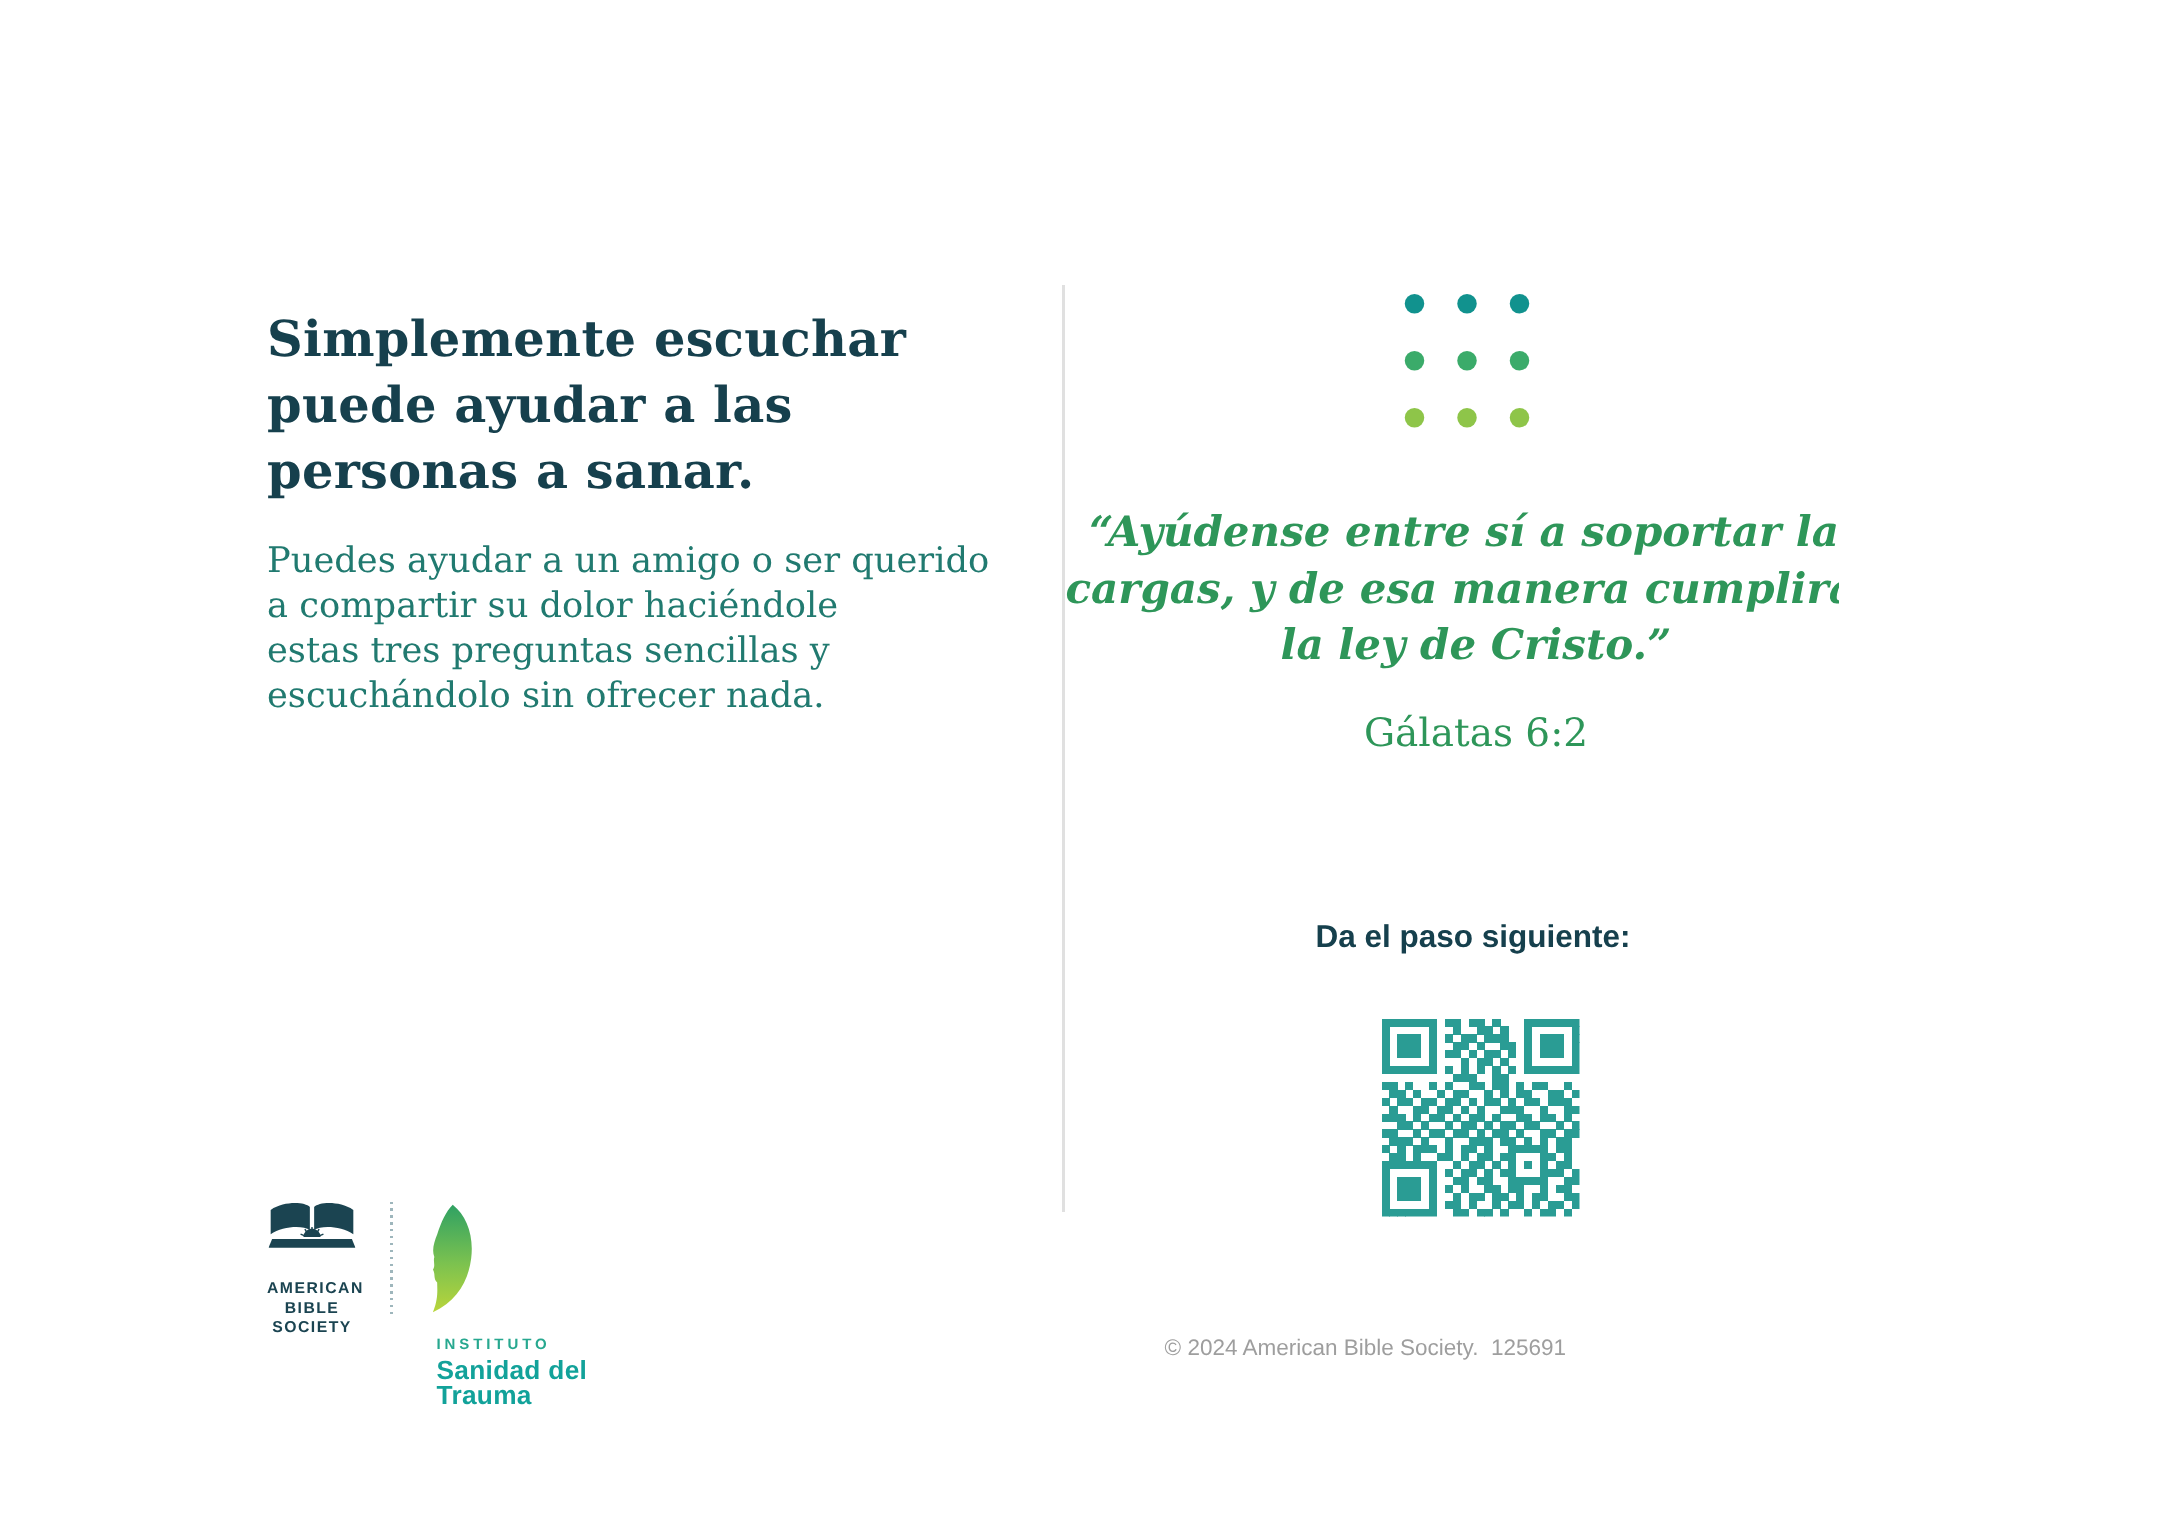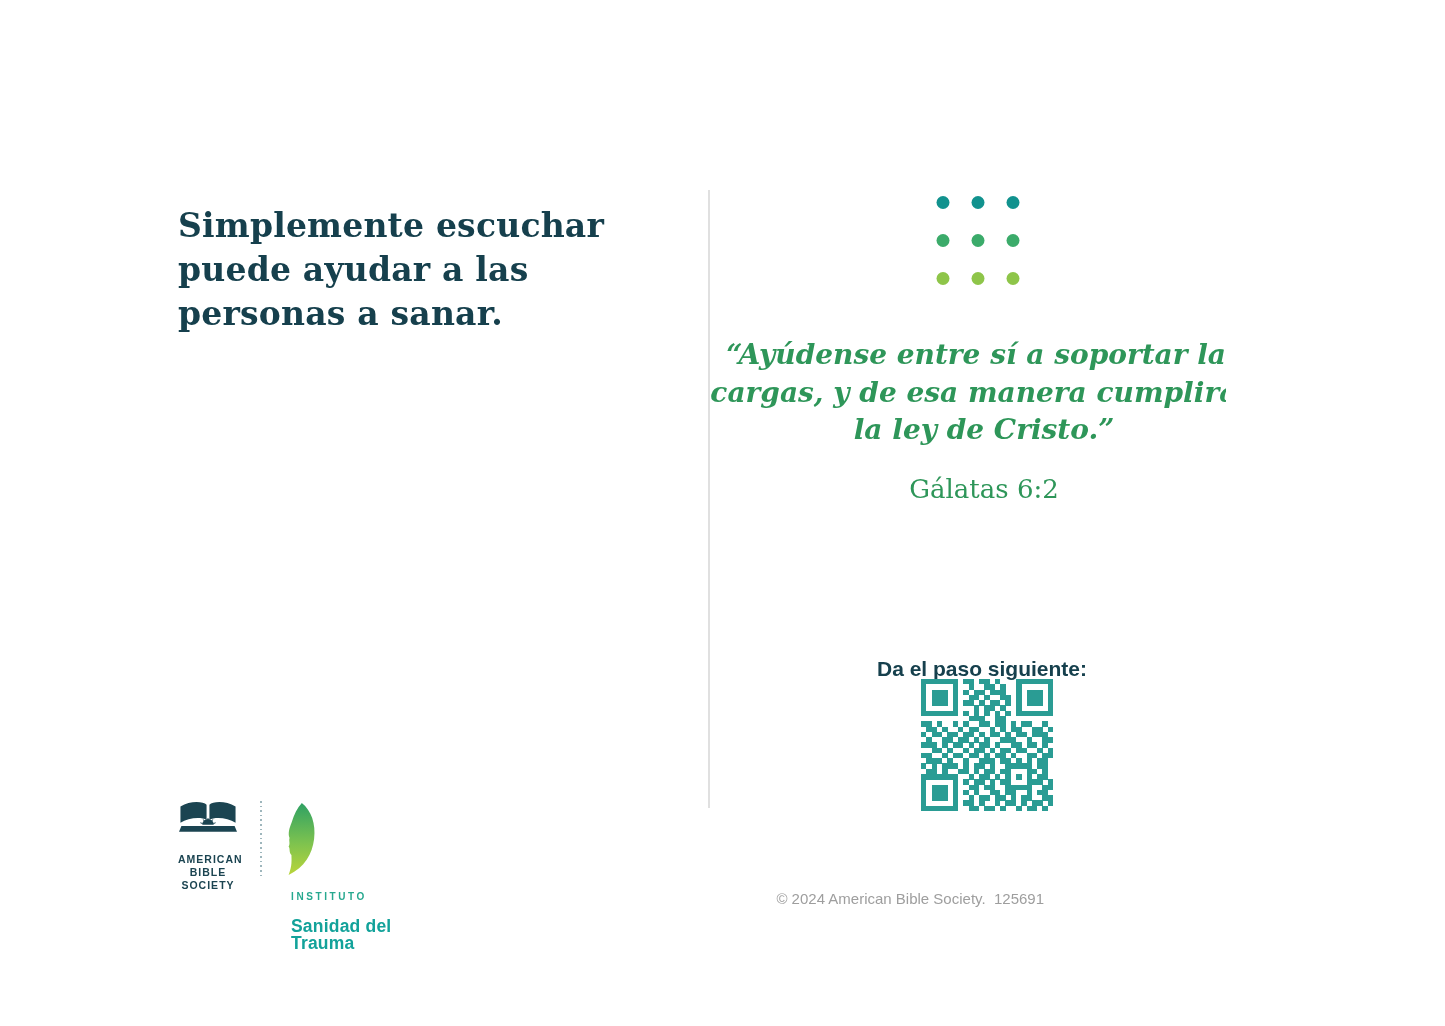--- a/index.html
+++ b/index.html
@@ -60,21 +60,20 @@
     font-size:26px;
     color:var(--quote-color,#2e9659);
     white-space:pre;
   }
   .cta-label{
     position:absolute;left:982px;top:613px;
     transform:translateX(-50%);
     font-size:21px;font-weight:bold;
     color:var(--cta-color,#16404d);
     white-space:pre;
-    margin-top:44px;
   }
   .link-line{
     position:absolute;left:982px;top:637px;
     transform:translateX(-50%);
     font-size:22.5px;
     white-space:pre;
   }
   .link-host{
     color:var(--link-host-color,#2a9c94);
     font-weight:600;letter-spacing:1.2px;
@@ -109,40 +108,44 @@
     background:repeating-linear-gradient(to bottom,#9eb6bc 0 1.6px,transparent 1.6px 4.6px);
   }
   .thi-logo{display:flex;align-items:flex-start;flex-direction:column;}
   .thi-crescent svg{width:34px;height:74px;display:block;margin-top:3px;}
   .thi-text{margin-left:9px;margin-top:15px;}
   .thi-label{
     font-size:10px;font-weight:bold;letter-spacing:2.6px;
     color:var(--thi-label-color,#27a88f);
   }
   .thi-name{
-    margin-top:16px;
+    margin-top:3px;
     font-size:17.5px;font-weight:bold;line-height:16.5px;
     color:var(--thi-name-color,#12a29a);
     white-space:pre-line;letter-spacing:.2px;
   }
   .copyright{
     position:absolute;right:182px;top:890px;
     font-size:15px;
     color:var(--copyright-color,#9e9e9e);
     white-space:pre;
   }
 </style>
 </head>
 <body>
 
 <div class="page">
 
   <h1 class="headline">Simplemente escuchar
 puede ayudar a las
 personas a sanar.</h1>
+  <p class="body-text">Puedes ayudar a un amigo o ser querido
+a compartir su dolor haciéndole
+estas tres preguntas sencillas y
+escuchándolo sin ofrecer nada.</p>
 
   <div class="divider"></div>
 
   <div class="dots-grid">
       <span class="dot" style="background: rgb(17, 146, 142);"></span>
       <span class="dot" style="background: rgb(17, 146, 142);"></span>
       <span class="dot" style="background: rgb(17, 146, 142);"></span>
       <span class="dot" style="background: rgb(59, 171, 106);"></span>
       <span class="dot" style="background: rgb(59, 171, 106);"></span>
       <span class="dot" style="background: rgb(59, 171, 106);"></span>

